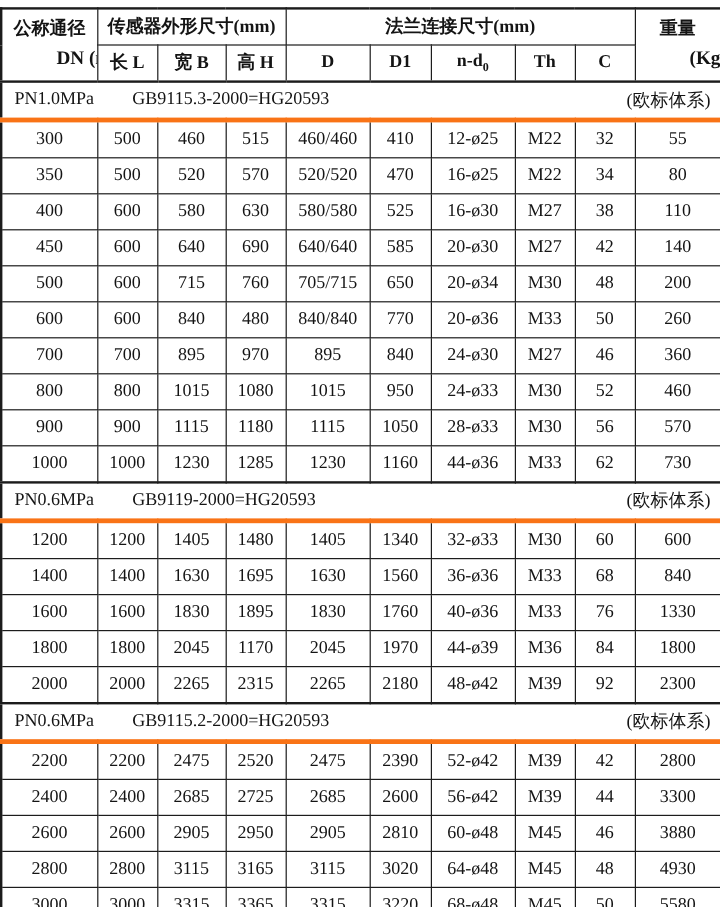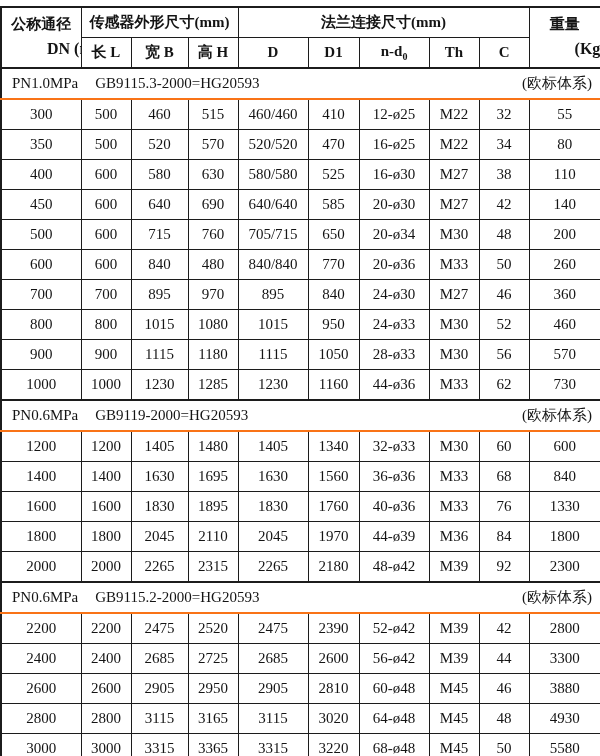--- a/index.html
+++ b/index.html
@@ -42,31 +42,31 @@
     font-size: 16px;
     padding-left: 45px;
   }
   thead tr.hdr-bottom td {
     border-bottom: 2px solid #1c1c1c;
     margin-left: 17px;
   }
   
   tr.section-row td {
     border-top: 2px solid #1c1c1c;
-    border-bottom: 2px solid #f97316;
+    border-bottom: 4px solid #f97316;
     text-align: left;
   }
   .section-inner {
     display: flex;
     align-items: center;
     padding: 0 8px 0 10px;
     font-size: 15px;
   }
   .section-pressure { flex: 0 0 auto; }
-  .section-standard { flex: 1 1 auto; margin-left: 17px; }
+  .section-standard { flex: 1 1 auto; margin-left: 32px; }
   .section-system  { flex: 0 0 auto; text-align: left; }
   sub { font-size: 10px; }
 </style>
 </head>
 <body>
 
 <div class="table-wrap">
   <table class="spec">
     <colgroup>
       <col style="width:80px">
@@ -276,21 +276,21 @@
           <td>1760</td>
           <td>40-ø36</td>
           <td>M33</td>
           <td>76</td>
           <td>1330</td>
         </tr>
         <tr>
           <td>1800</td>
           <td>1800</td>
           <td>2045</td>
-          <td>2110</td>
+          <td>1170</td>
           <td>2045</td>
           <td>1970</td>
           <td>44-ø39</td>
           <td>M36</td>
           <td>84</td>
           <td>1800</td>
         </tr>
         <tr>
           <td>2000</td>
           <td>2000</td>

